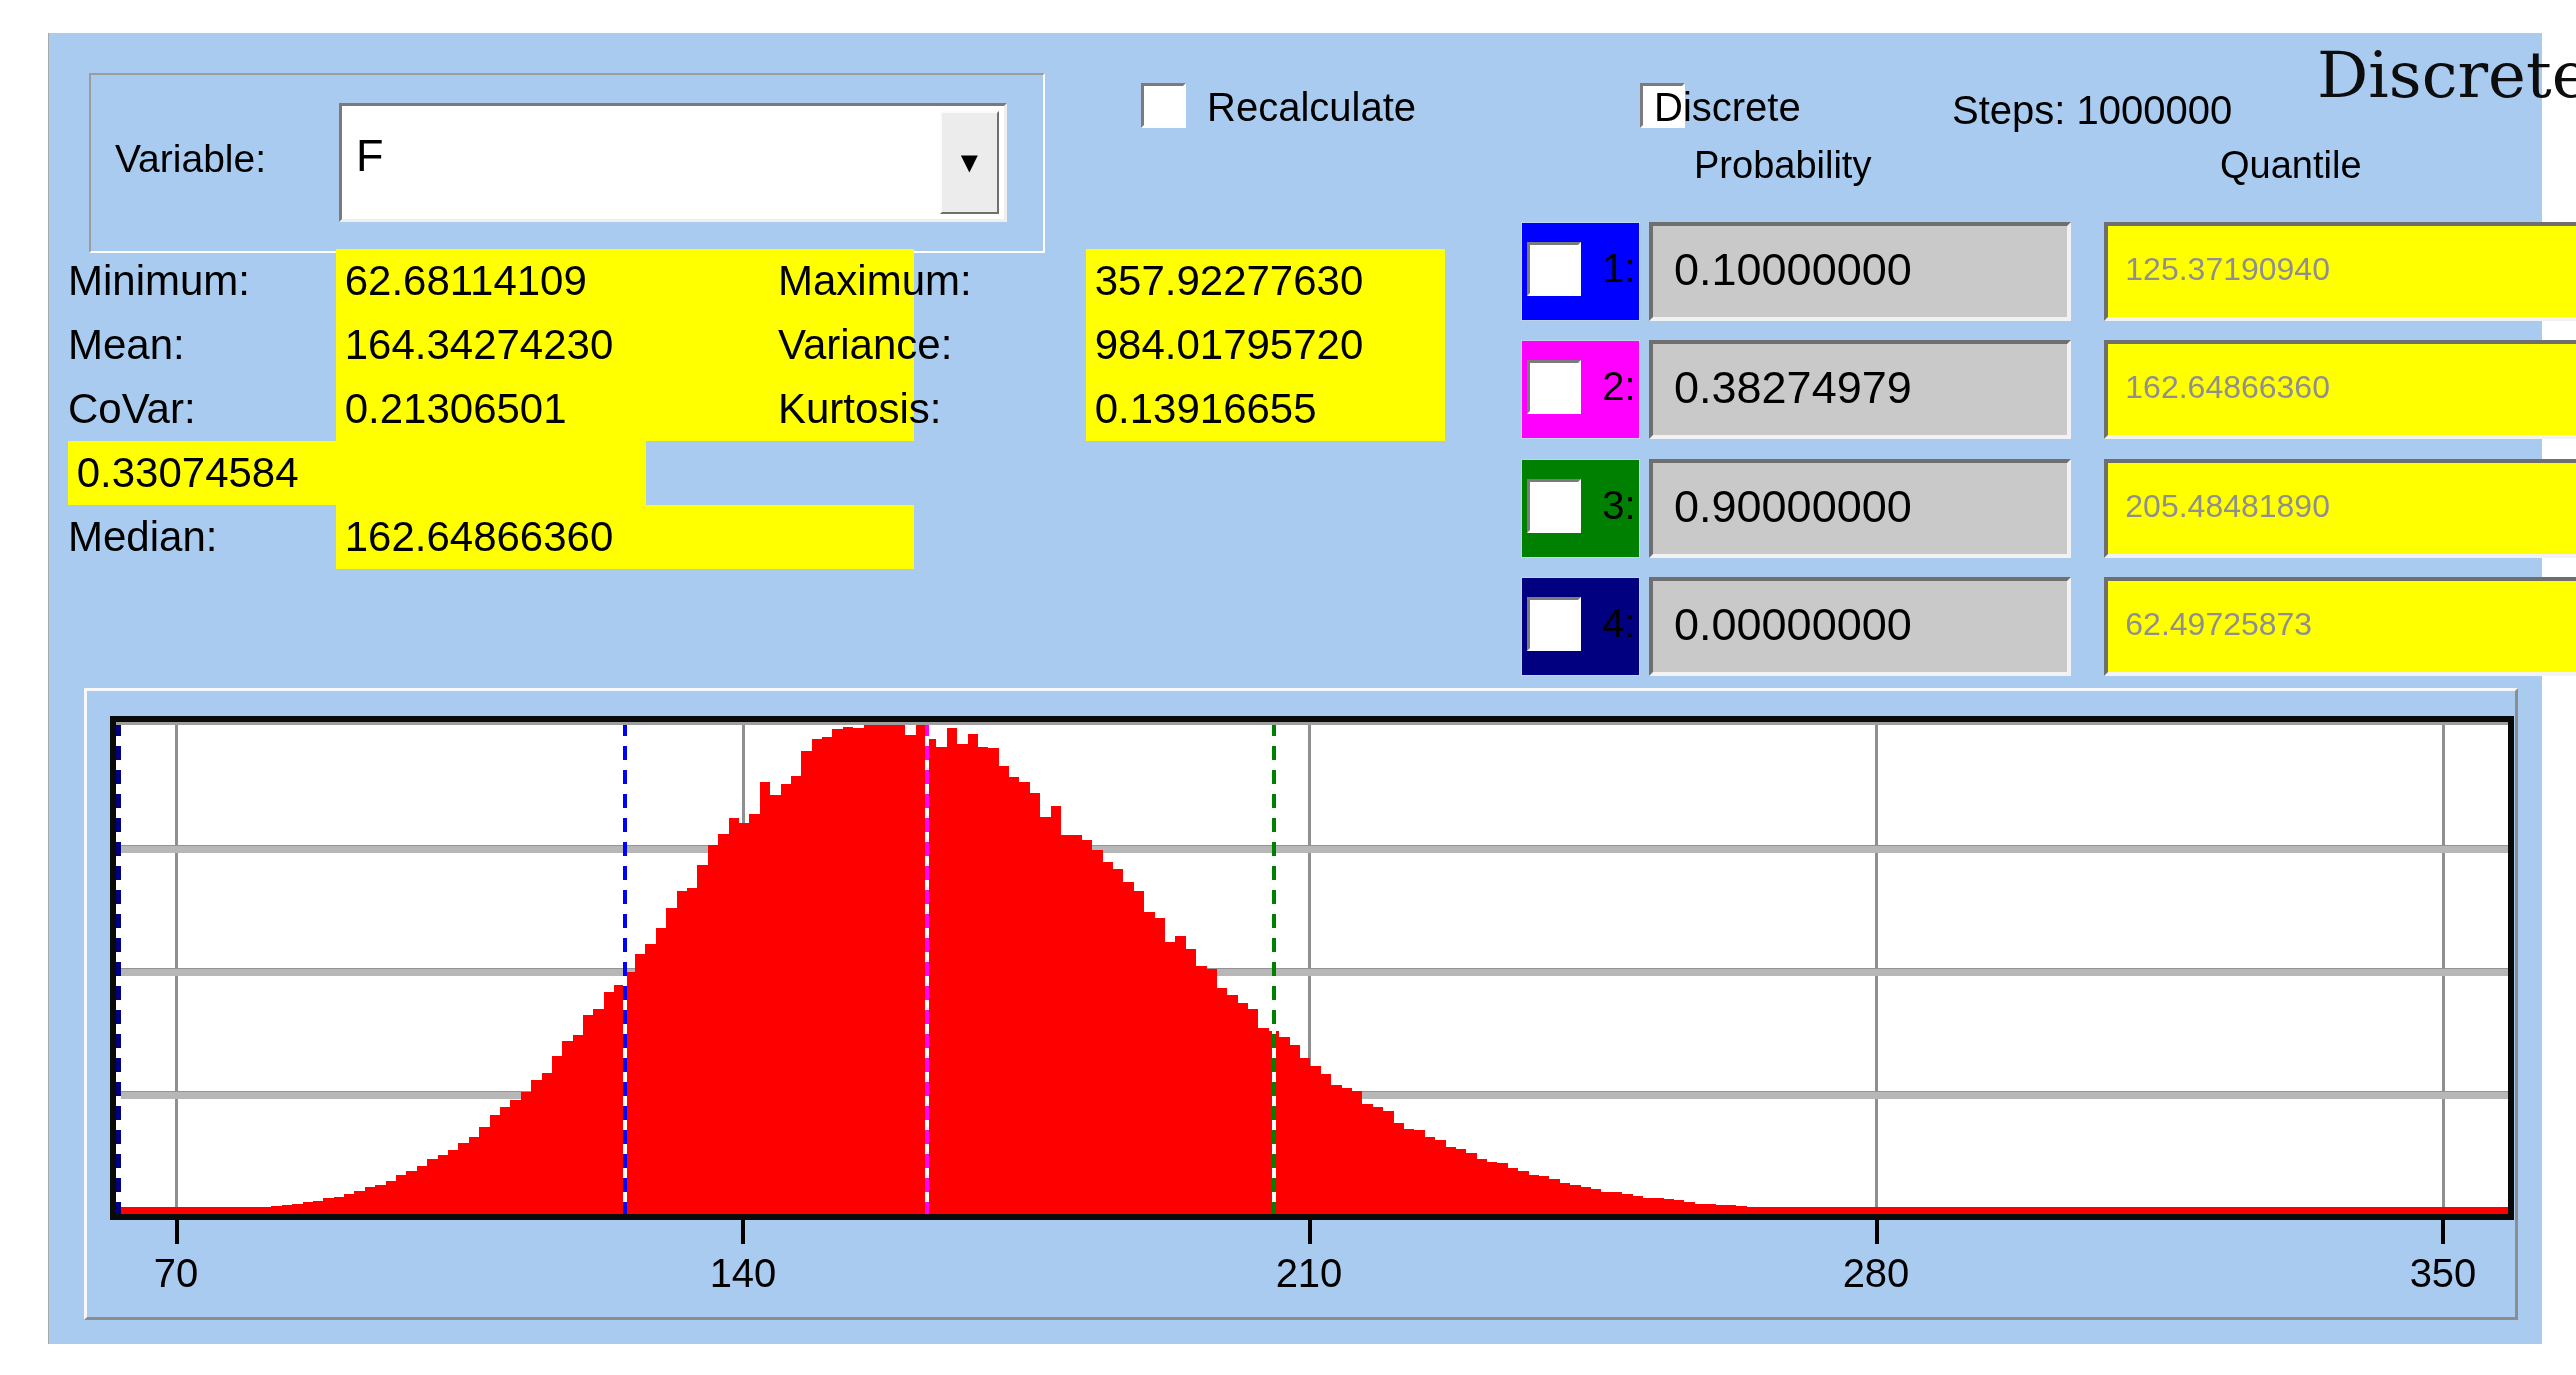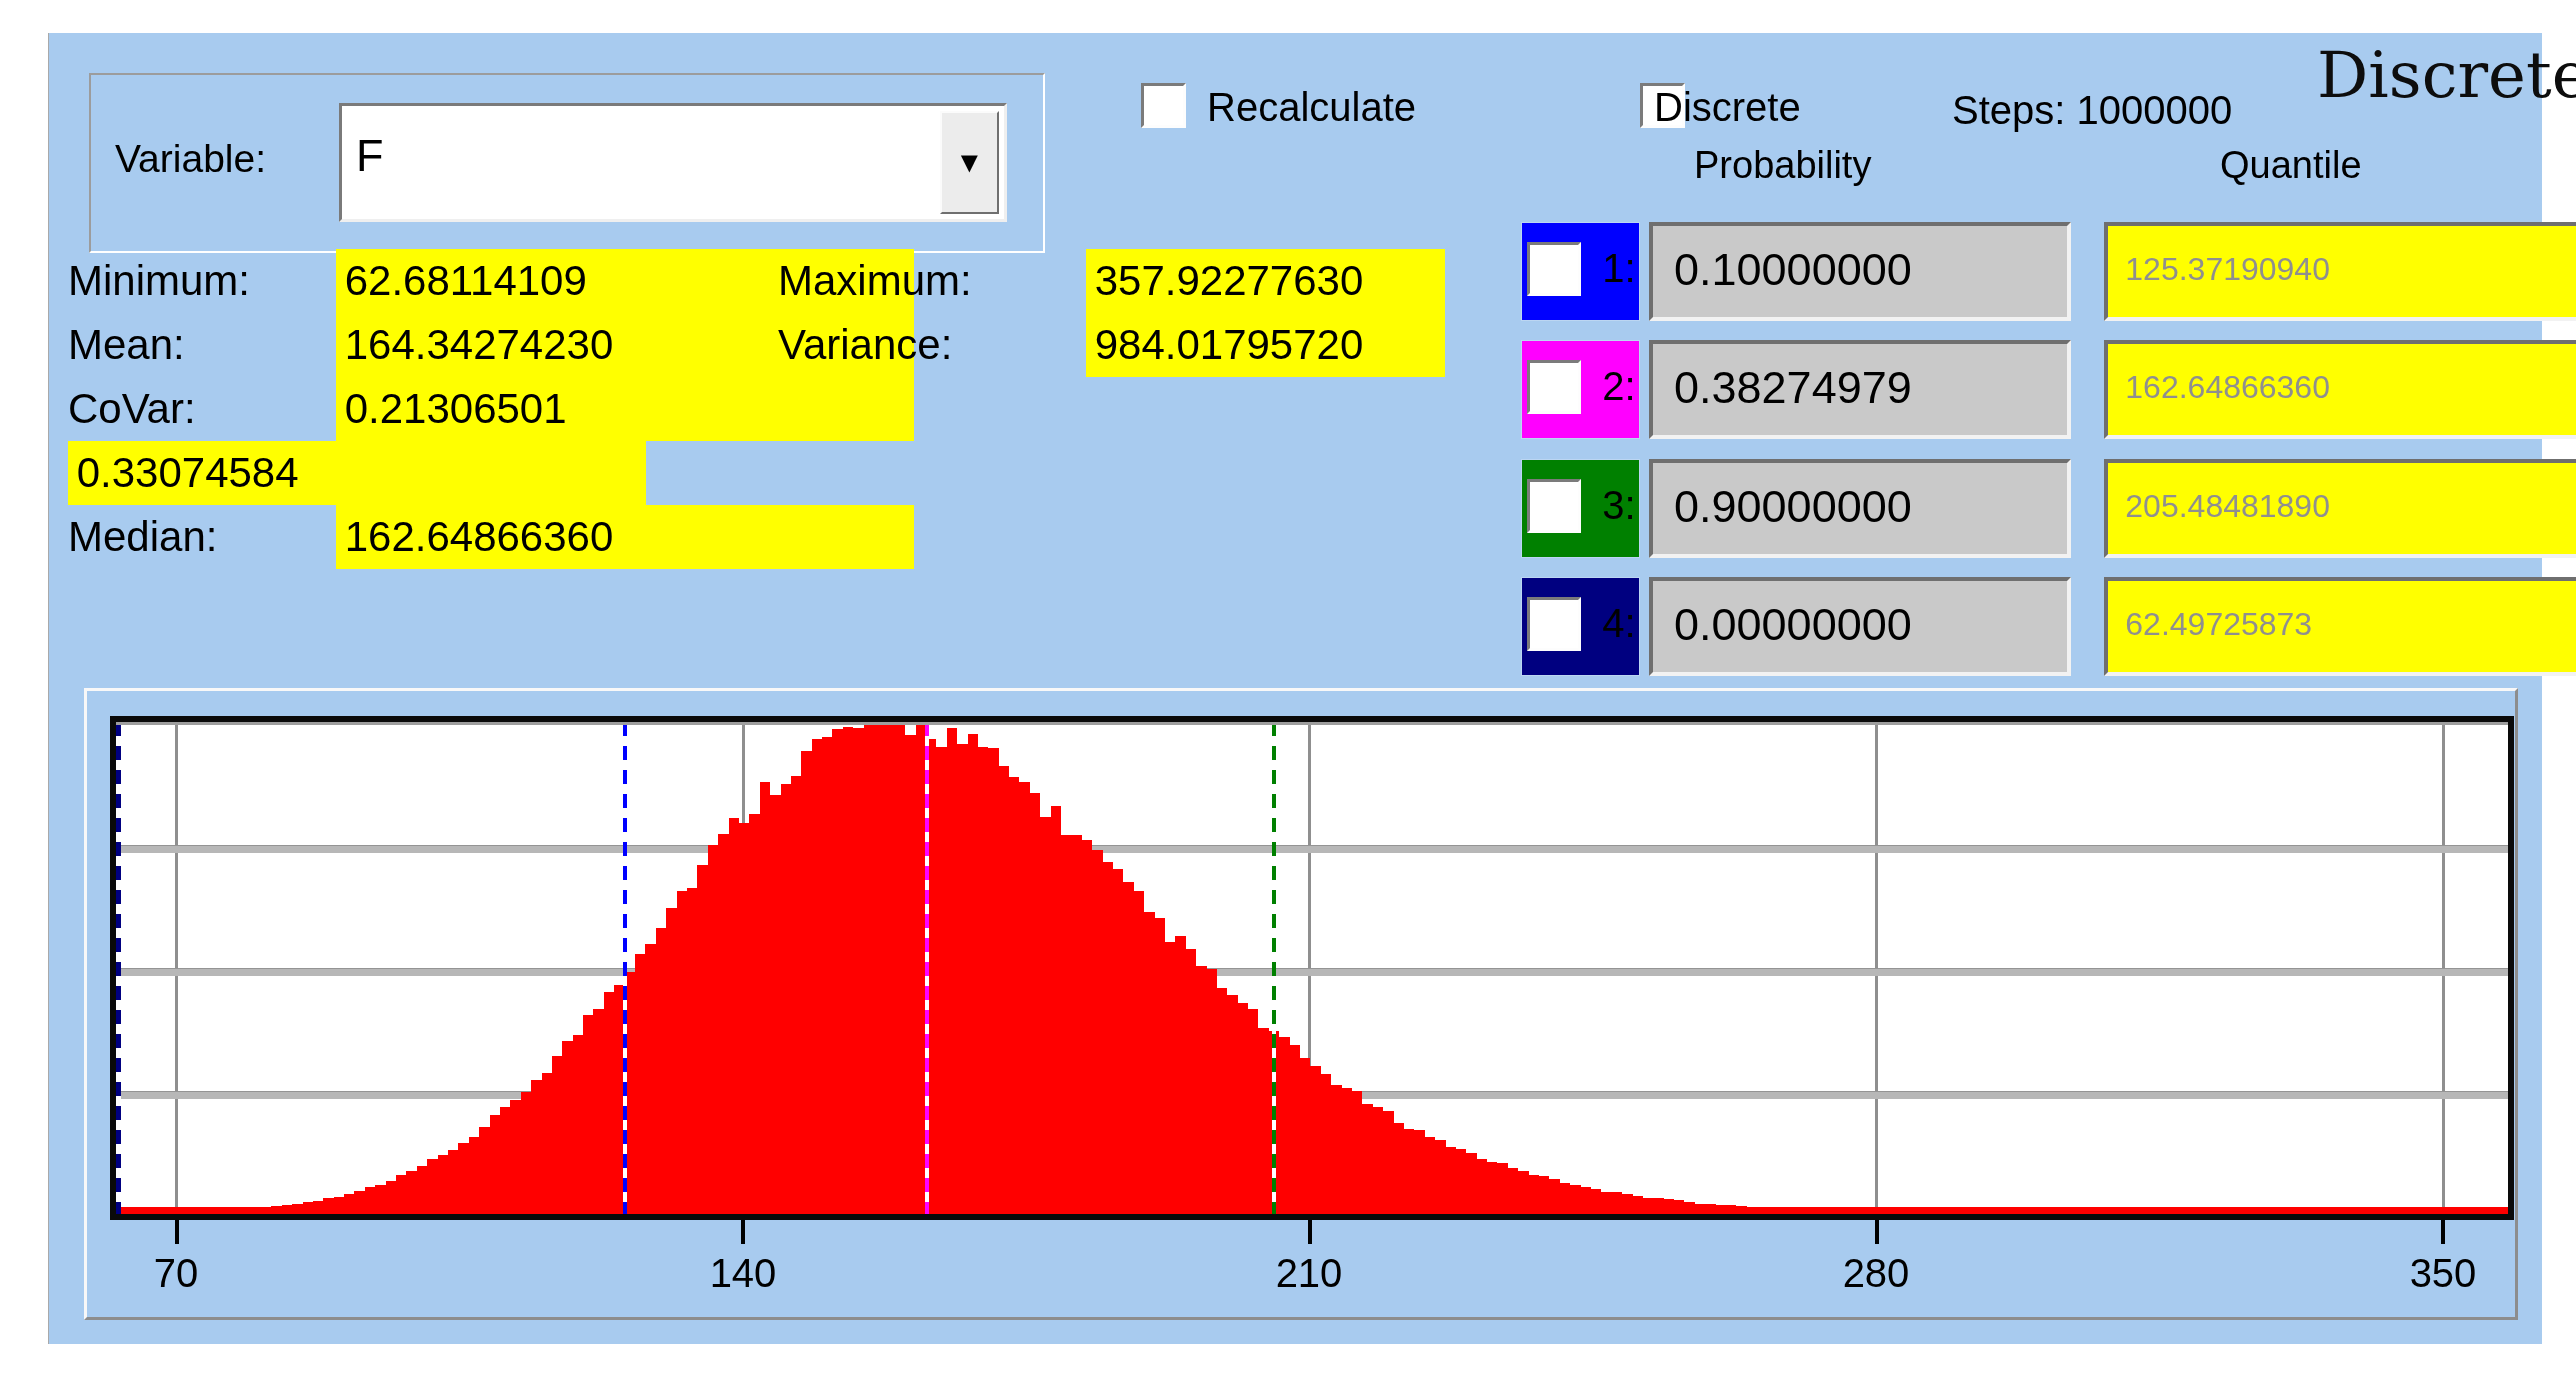--- a/index.html
+++ b/index.html
@@ -112,20 +112,24 @@
   </div>
 
   <div id="stats-right" class="stats">
     <div class="stat-row">
       <span class="stat-label">Maximum:</span>
       <span class="stat-val">357.92277630</span>
     </div>
     <div class="stat-row">
       <span class="stat-label">Variance:</span>
       <span class="stat-val">984.01795720</span>
+    </div>
+    <div class="stat-row">
+      <span class="stat-label">Kurtosis:</span>
+      <span class="stat-val">0.13916655</span>
     </div>
   </div>
 
   <div class="qrow" style="top:189px;">
     <div class="swatch" style="background: rgb(0, 0, 255);">
       <div class="cb"></div>
       <span class="num">1:</span>
     </div>
     <div class="probbox">0.10000000</div>
     <div class="quantbox">125.37190940</div>

